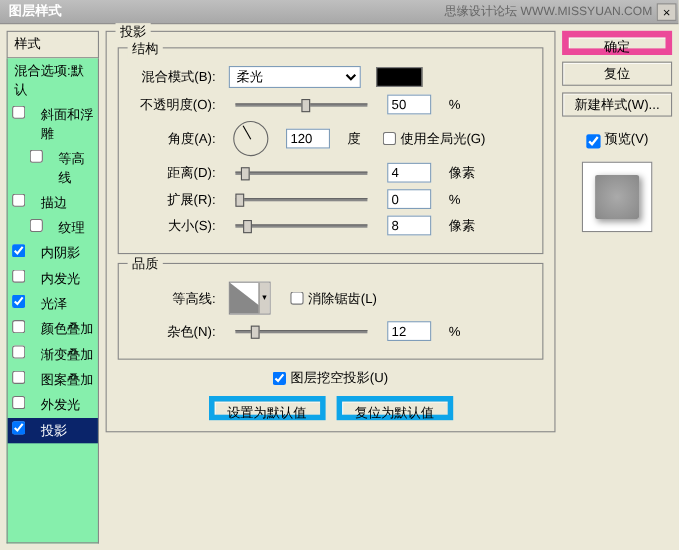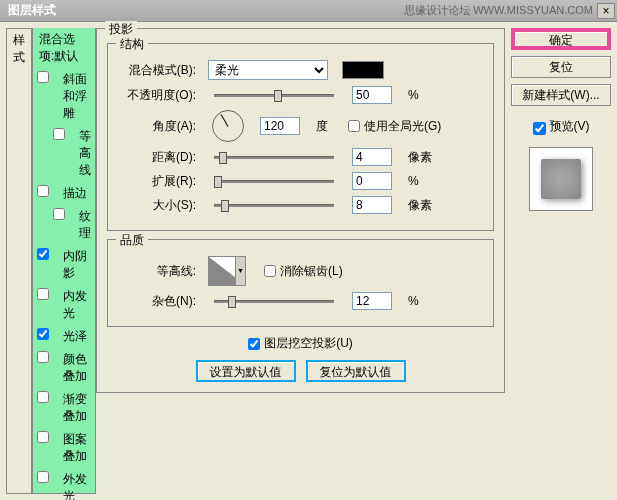--- a/index.html
+++ b/index.html
@@ -2,21 +2,21 @@
 <html><head>
 <meta charset="utf-8">
 <style>
 * { box-sizing: border-box; margin: 0; padding: 0; font-family: "Microsoft YaHei", SimSun, sans-serif; font-size: 12px; }
 body { background: #ece9d8; width: 617px; height: 500px; overflow: hidden; }
 .titlebar { background: linear-gradient(#bfbfbf, #a8a8a8); height: 22px; display: flex; align-items: center; padding: 0 2px; border-bottom: 1px solid #888; }
 .titlebar-title { flex: 1; padding-left: 6px; font-weight: bold; color: #fff; font-family: Liberation Serif, serif; }
 .titlebar-watermark { color: #666; font-size: 11px; margin-right: 4px; }
 .titlebar-close { width: 18px; height: 16px; background: #d4d0c8; border: 1px solid #888; text-align: center; line-height: 14px; cursor: pointer; font-family: Arial; }
 .main { display: flex; padding: 6px; gap: 6px; height: calc(500px - 22px); }
-.left-panel { width: 84px; display: flex; flex-direction: row; }
+.left-panel { width: 84px; display: flex; flex-direction: column; }
 .styles-header { border: 1px solid #888; padding: 3px 6px; background: #ece9d8; }
 .styles-list { border: 1px solid #888; border-top: none; flex: 1; background: #86efac; }
 .style-item { padding: 3px 4px; display: flex; align-items: flex-start; gap: 14px; cursor: pointer; }
 .style-item.indent { padding-left: 20px; }
 .style-item.selected { background: #0a246a; color: #fff; }
 .style-item input[type=checkbox] { width: 12px; height: 12px; }
 .blend-options { padding: 3px 6px; cursor: pointer; }
 .center-panel { flex: 1; }
 .fieldset { border: 1px solid #888; padding: 8px 10px 10px; margin-bottom: 6px; position: relative; }
 .fieldset-title { position: absolute; top: -8px; left: 8px; background: #ece9d8; padding: 0 4px; }
@@ -31,24 +31,24 @@
 .num-input { border: 1px solid #7f9db9; background: #fff; width: 40px; height: 18px; padding: 1px 3px; }
 .unit { margin-left: 4px; }
 .angle-dial { width: 32px; height: 32px; border: 1px solid #666; border-radius: 50%; background: #ece9d8; position: relative; margin: 0 4px; }
 .angle-line { position: absolute; width: 14px; height: 1px; background: #000; top: 50%; left: 50%; transform-origin: left; transform: rotate(-120deg); }
 .contour-box { width: 38px; height: 30px; border: 1px solid #888; background: #fff; position: relative; margin-right: 6px; }
 .contour-shape { position: absolute; bottom: 0; left: 0; width: 0; height: 0; border-left: 36px solid #888; border-top: 28px solid transparent; }
 .contour-dropdown { position: absolute; right: 0; top: 0; width: 10px; height: 28px; background: #d4d0c8; border-left: 1px solid #888; text-align: center; line-height: 28px; font-size: 8px; }
 .cb-row { display: flex; align-items: center; gap: 4px; }
 .cb-row input[type=checkbox] { width: 12px; height: 12px; }
 .bottom-row { display: flex; gap: 10px; justify-content: center; margin-top: 8px; }
-.btn { border: 2px solid #0ea5e9; background: #ece9d8; padding: 2px 12px; height: 22px; cursor: pointer; box-shadow: 1px 1px 0 #fff inset; }
+.btn { border: 5px solid #0ea5e9; background: #ece9d8; padding: 2px 12px; height: 22px; cursor: pointer; box-shadow: 1px 1px 0 #fff inset; }
 .right-panel { width: 100px; display: flex; flex-direction: column; gap: 6px; align-items: stretch; }
 .right-btn { border: 1px solid #888; background: #ece9d8; height: 22px; cursor: pointer; box-shadow: 1px 1px 0 #fff inset; }
-.right-btn.primary { border: 4px solid #ec4899; }
+.right-btn.primary { border: 6px solid #ec4899; }
 .preview-cb { display: flex; align-items: flex-end; gap: 4px; margin-top: 6px; justify-content: center; }
 .preview-box { width: 64px; height: 64px; border: 1px solid #888; background: #fff; margin: 6px auto; display: flex; align-items: center; justify-content: center; }
 .preview-inner { width: 40px; height: 40px; background: radial-gradient(circle, #aaa, #888); box-shadow: 2px 2px 6px rgba(0,0,0,0.4); border-radius: 2px; }
 </style>
 </head>
 <body>
 
 <div class="titlebar">
   <div class="titlebar-title">图层样式</div>
   <div class="titlebar-watermark">思缘设计论坛 WWW.MISSYUAN.COM</div>

